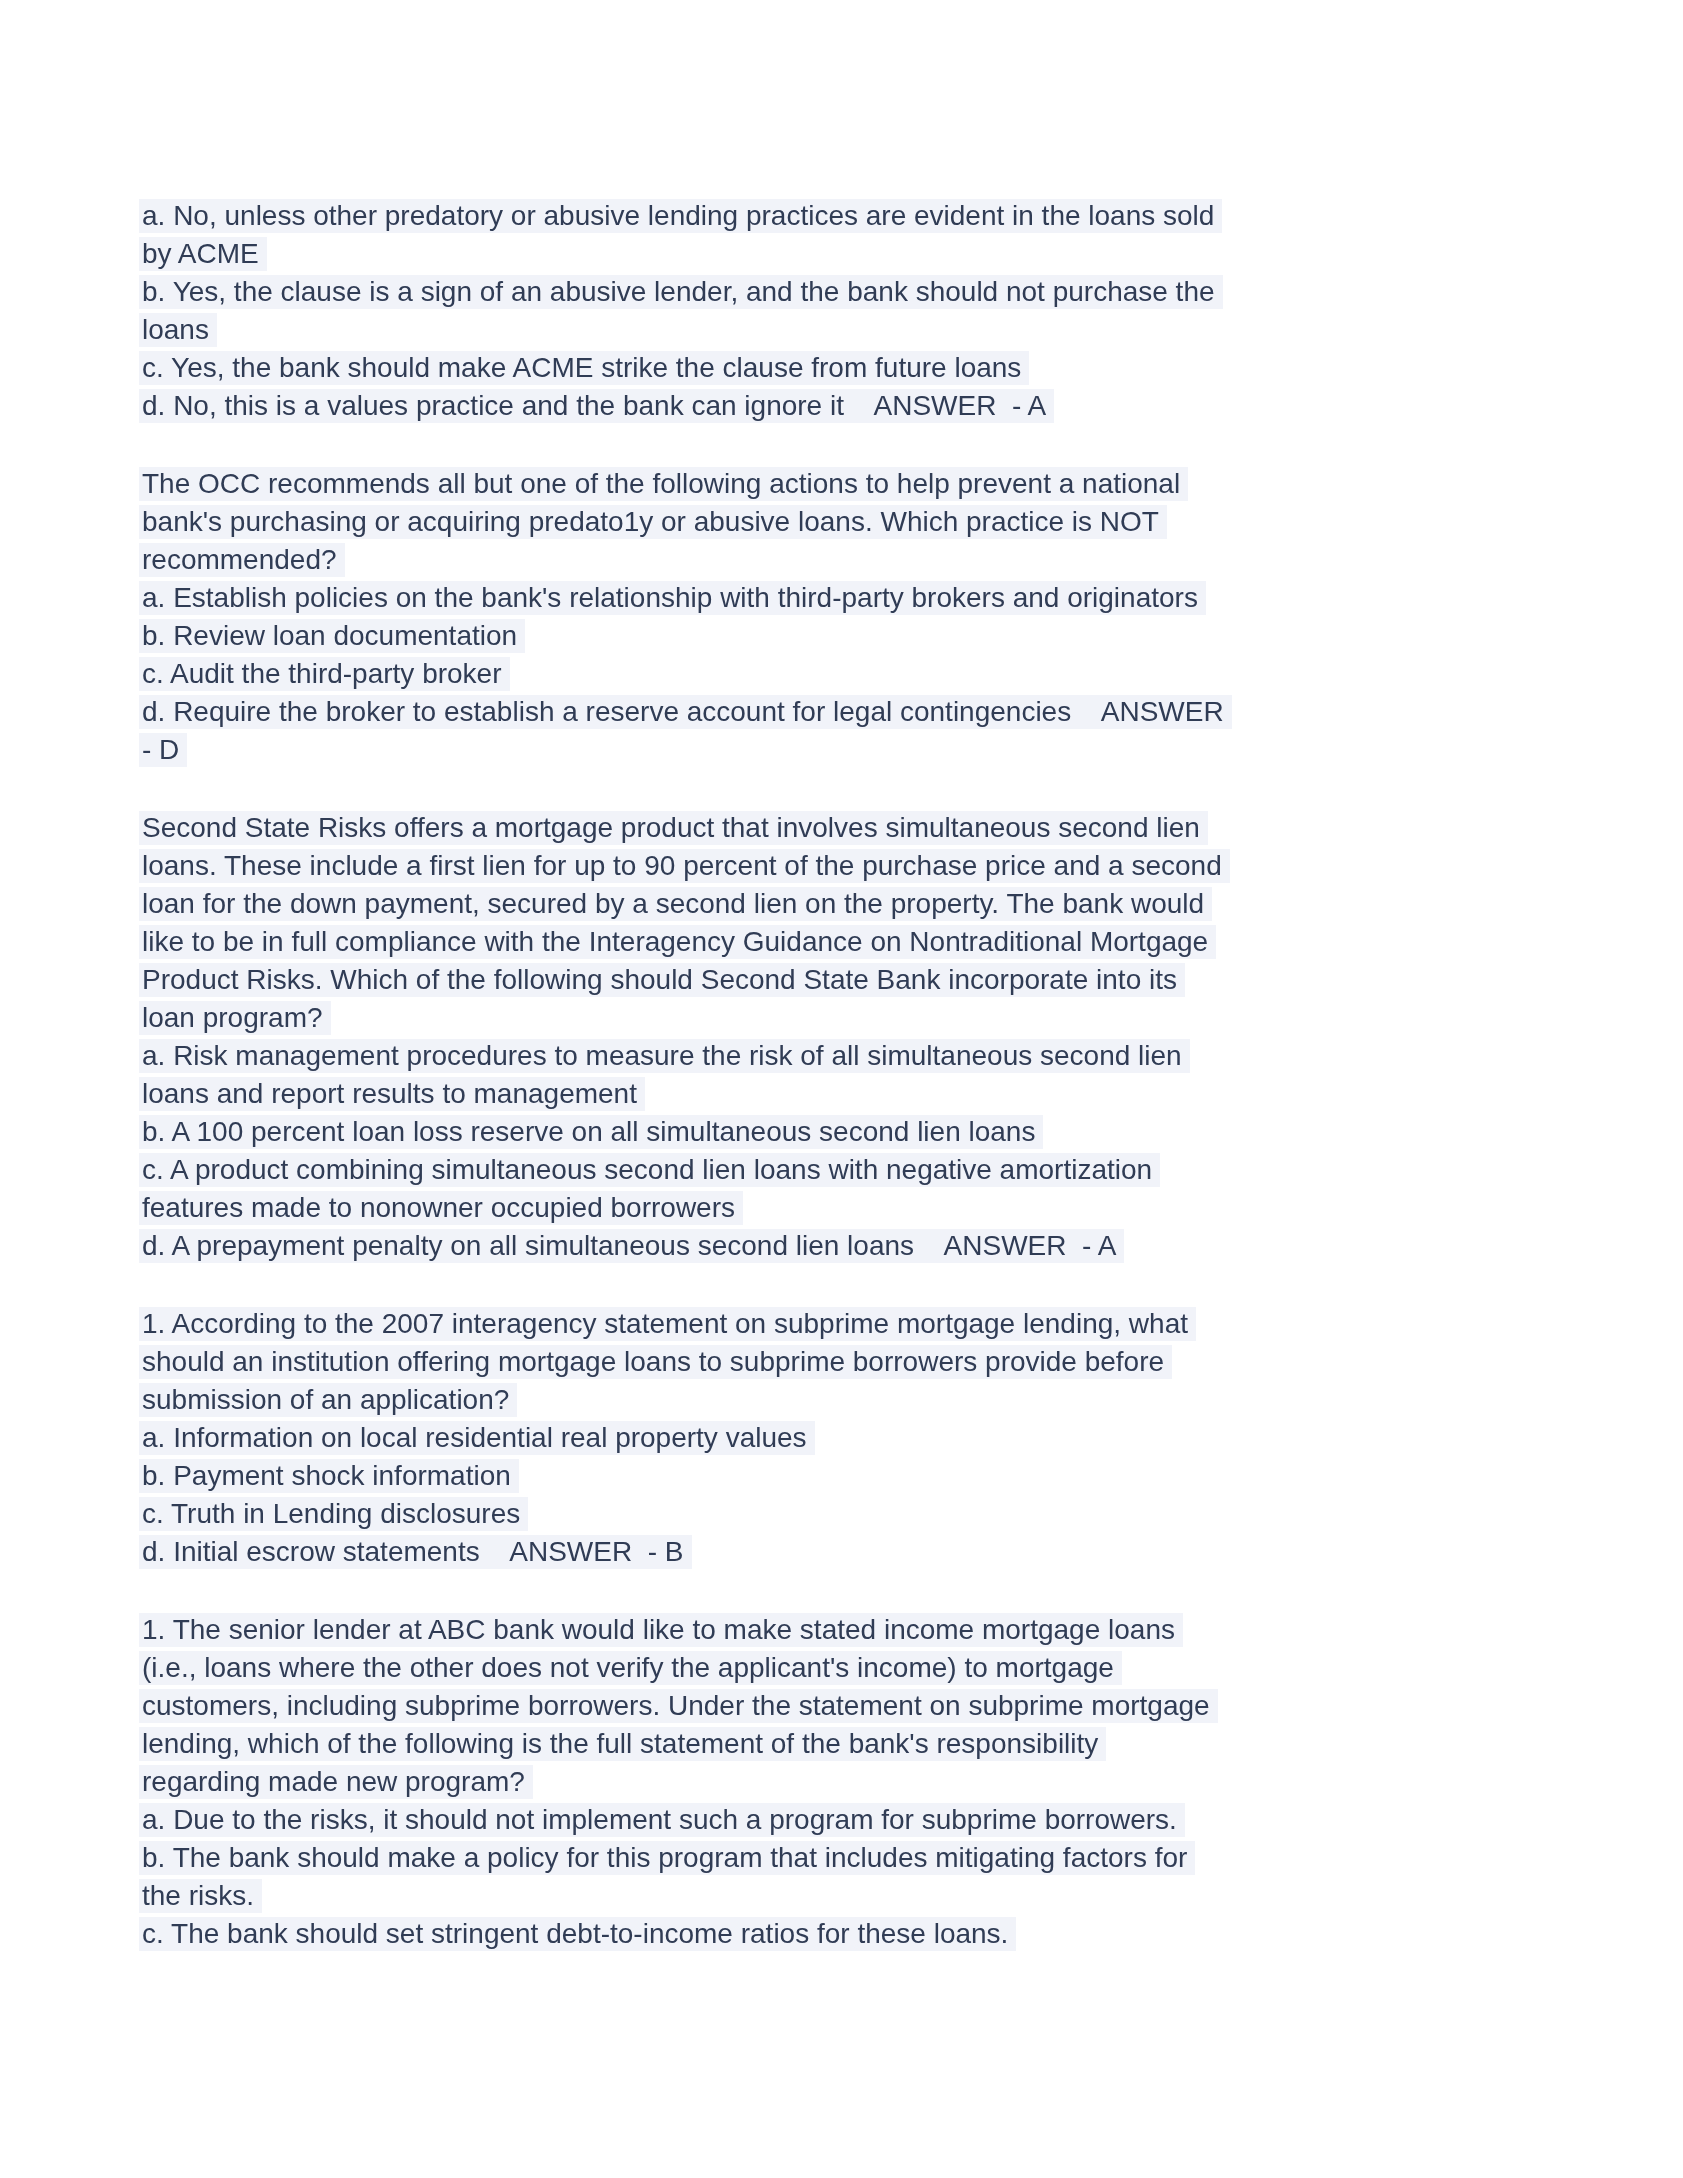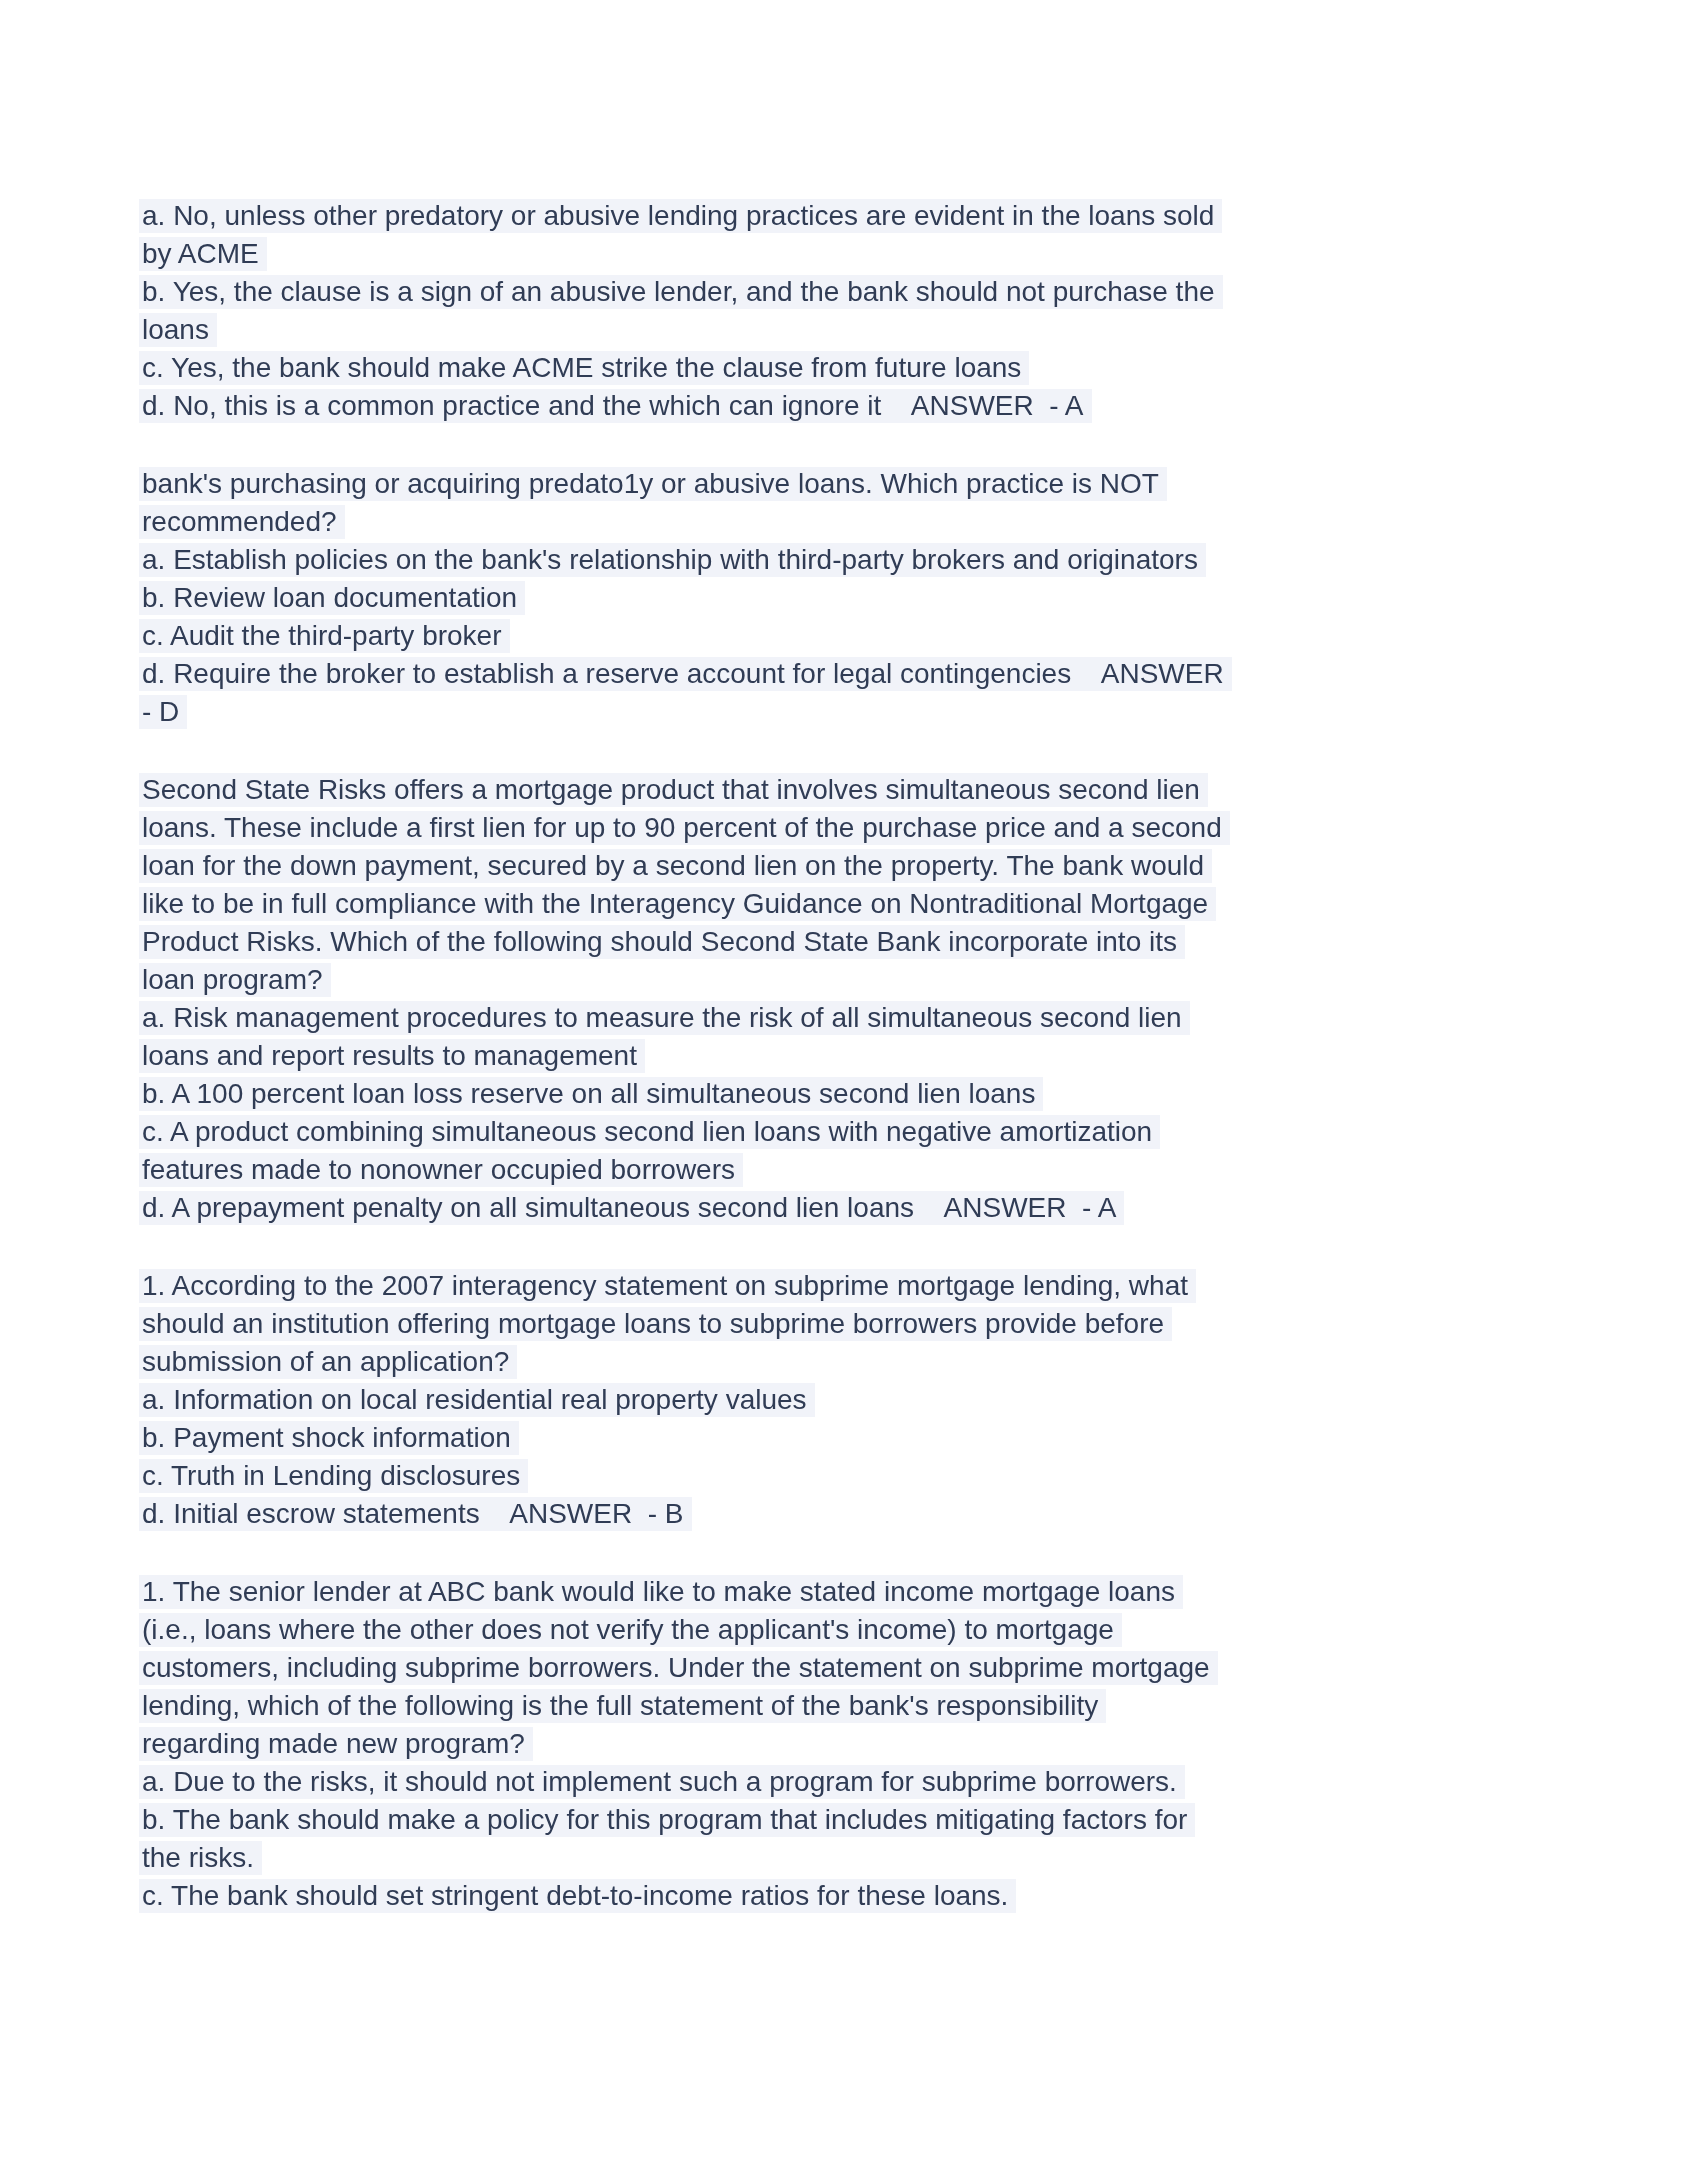--- a/index.html
+++ b/index.html
@@ -48,24 +48,25 @@
 <body>
 
 <div class="page">
 
   <div class="block">
     <div class="line"><span class="hl">a. No, unless other predatory or abusive lending practices are evident in the loans sold</span></div>
     <div class="line"><span class="hl">by ACME</span></div>
     <div class="line"><span class="hl">b. Yes, the clause is a sign of an abusive lender, and the bank should not purchase the</span></div>
     <div class="line"><span class="hl">loans</span></div>
     <div class="line"><span class="hl">c. Yes, the bank should make ACME strike the clause from future loans</span></div>
-    <div class="line"><span class="hl">d. No, this is a common practice and the which can ignore it    ANSWER  - A</span></div>
+    <div class="line"><span class="hl">d. No, this is a values practice and the bank can ignore it    ANSWER  - A</span></div>
   </div>
 
   <div class="block">
+    <div class="line"><span class="hl">The OCC recommends all but one of the following actions to help prevent a national</span></div>
     <div class="line"><span class="hl">bank's purchasing or acquiring predato1y or abusive loans. Which practice is NOT</span></div>
     <div class="line"><span class="hl">recommended?</span></div>
     <div class="line"><span class="hl">a. Establish policies on the bank's relationship with third-party brokers and originators</span></div>
     <div class="line"><span class="hl">b. Review loan documentation</span></div>
     <div class="line"><span class="hl">c. Audit the third-party broker</span></div>
     <div class="line"><span class="hl">d. Require the broker to establish a reserve account for legal contingencies    ANSWER</span></div>
     <div class="line"><span class="hl">- D</span></div>
   </div>
 
   <div class="block">

